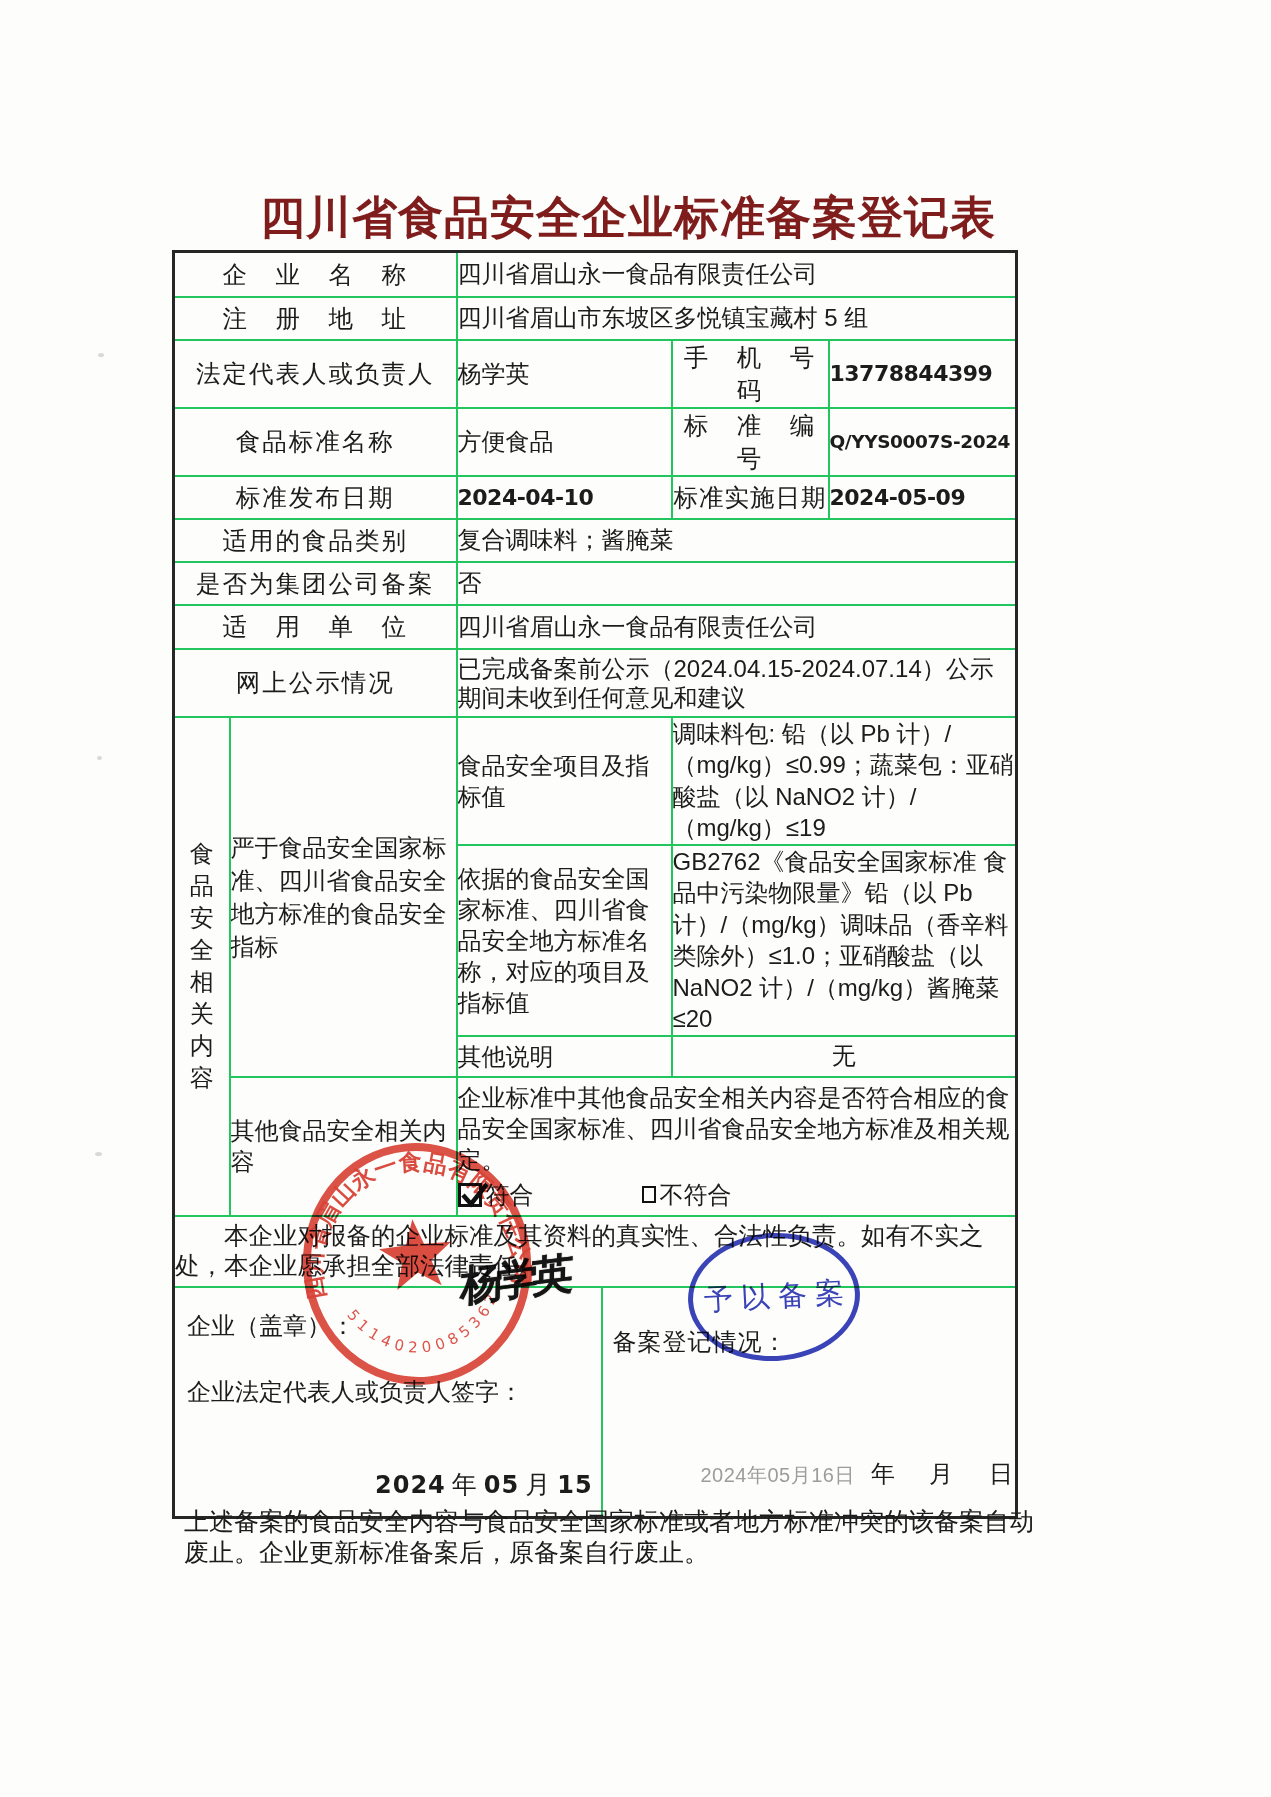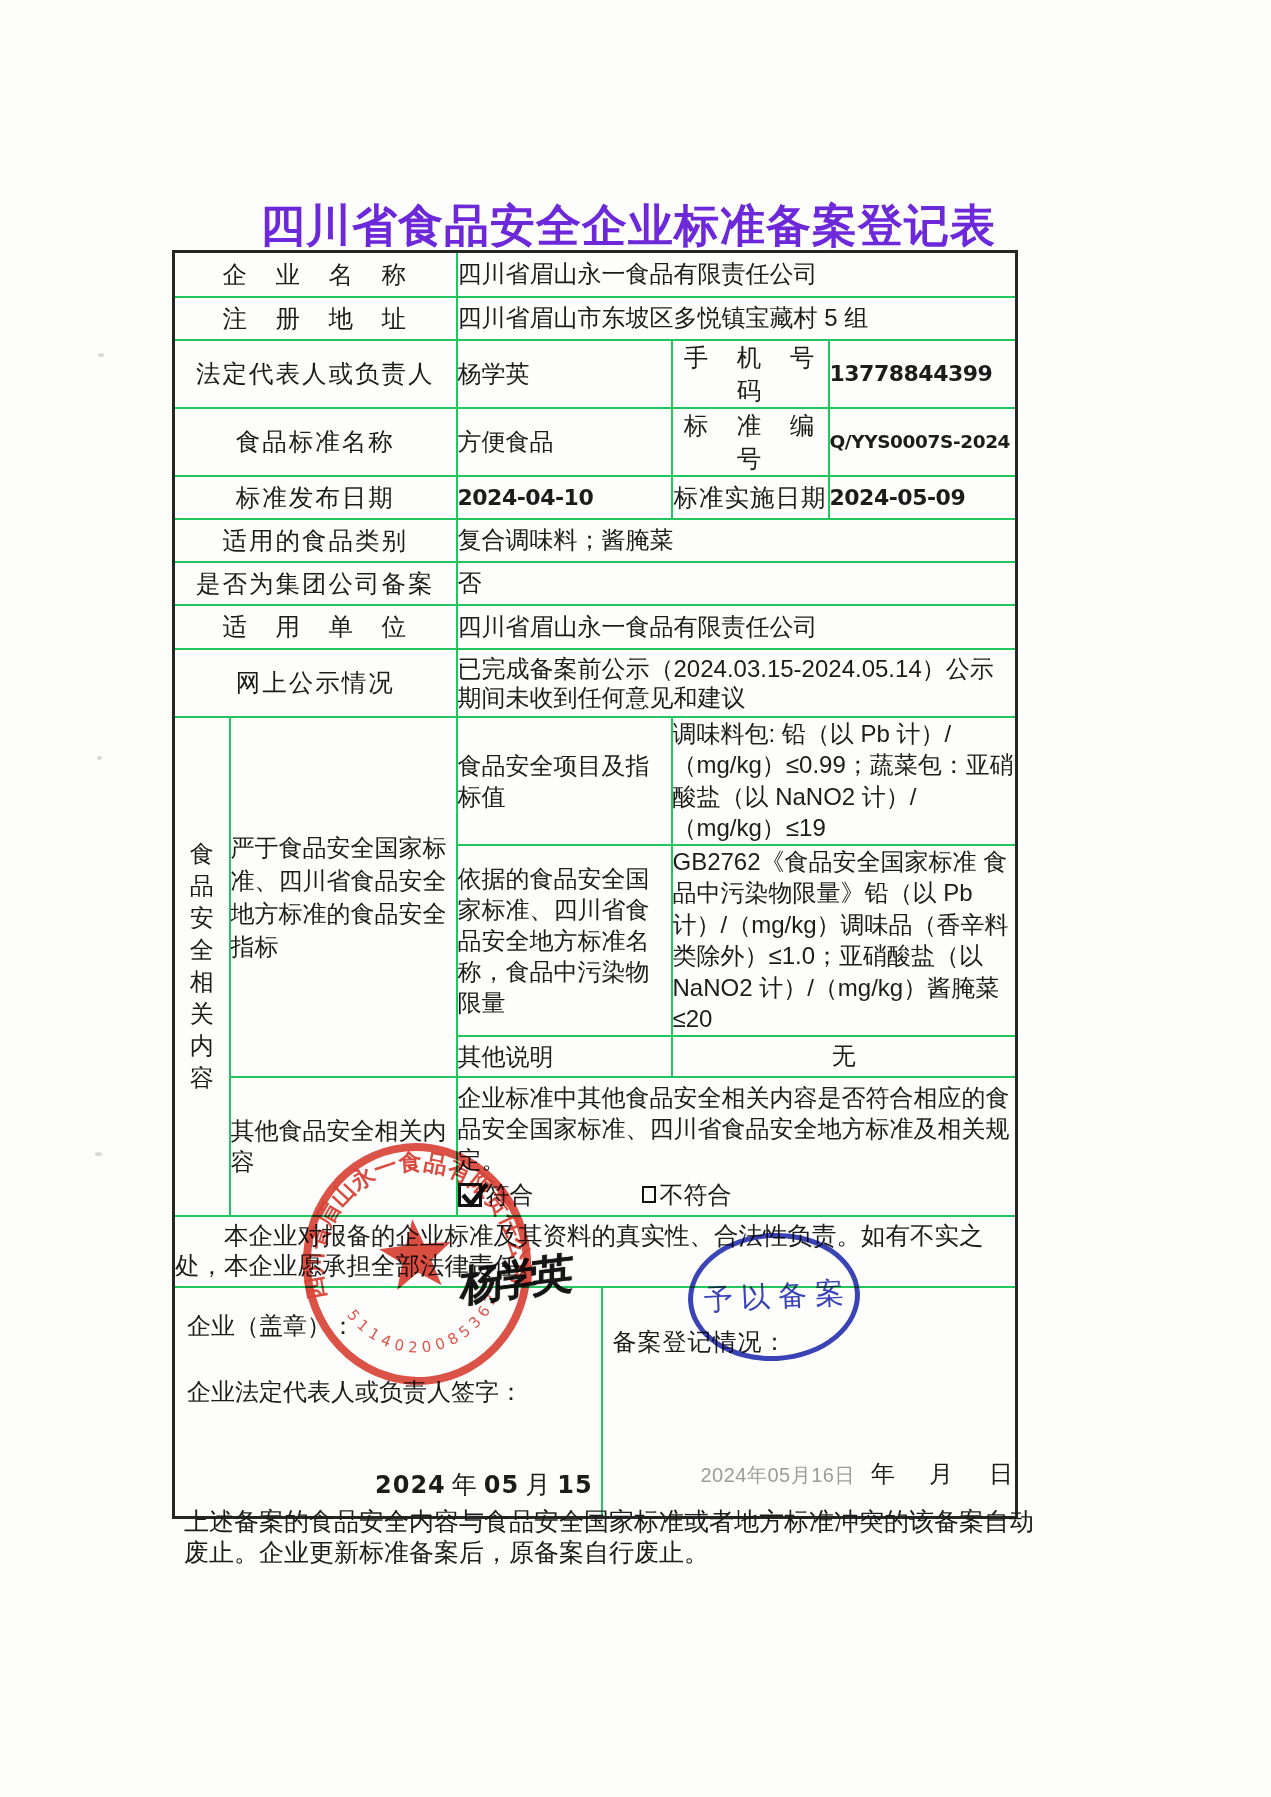--- a/index.html
+++ b/index.html
@@ -2,22 +2,22 @@
 <html><head>
 <meta charset="utf-8">
 <style>
   html,body{margin:0;padding:0;background:#e8e8e8;}
   .page{
     position:relative; width:1271px; height:1797px; margin:0 auto;
     background:#fdfdfc; overflow:hidden;
     font-family:"Liberation Sans", sans-serif; color:#1c1c1c;
   }
   .doc-title{
-    position:absolute; left:260px; top:196px; width:700px;
-    font-size:45px; font-weight:800; letter-spacing:1px; color:#6d28d9;
+    position:absolute; left:260px; top:188px; width:700px;
+    font-size:45px; font-weight:800; letter-spacing:1px; color:#7f1d1d;
     white-space:nowrap;
   }
   table.form{
     position:absolute; left:172px; top:250px; width:843px;
     border-collapse:collapse; table-layout:fixed;
     border:3px solid #262626;
   }
   table.form td{
     border:2px solid #22c55e; padding:0; vertical-align:middle; overflow:hidden;
   }
@@ -132,33 +132,33 @@
       <tr style="height:43px">
         <td class="lab" colspan="2">是否为集团公司备案</td>
         <td class="val" colspan="4">否</td>
       </tr>
       <tr style="height:44px">
         <td class="lab" colspan="2">适　用　单　位</td>
         <td class="val" colspan="4">四川省眉山永一食品有限责任公司</td>
       </tr>
       <tr style="height:68px">
         <td class="lab" colspan="2">网上公示情况</td>
-        <td class="wrapcell" colspan="4">已完成备案前公示（2024.03.15-2024.05.14）公示期间未收到任何意见和建议</td>
+        <td class="wrapcell" colspan="4">已完成备案前公示（2024.04.15-2024.07.14）公示期间未收到任何意见和建议</td>
       </tr>
 
       <tr style="height:106px">
         <td class="side-cell" rowspan="4">
           <div class="side-inner">食品安全相关内容</div>
         </td>
         <td class="strict-cell" rowspan="3">严于食品安全国家标准、四川省食品安全地方标准的食品安全指标</td>
         <td class="ilabel" colspan="2">食品安全项目及指标值</td>
         <td class="ival" colspan="2">调味料包: 铅（以 Pb 计）/（mg/kg）≤0.99；蔬菜包：亚硝酸盐（以 NaNO2 计）/（mg/kg）≤19</td>
       </tr>
       <tr style="height:171px">
-        <td class="ilabel" colspan="2">依据的食品安全国家标准、四川省食品安全地方标准名称，食品中污染物限量</td>
+        <td class="ilabel" colspan="2">依据的食品安全国家标准、四川省食品安全地方标准名称，对应的项目及指标值</td>
         <td class="ival" colspan="2">GB2762《食品安全国家标准 食品中污染物限量》铅（以 Pb 计）/（mg/kg）调味品（香辛料类除外）≤1.0；亚硝酸盐（以 NaNO2 计）/（mg/kg）酱腌菜≤20</td>
       </tr>
       <tr style="height:41px">
         <td class="ilabel" colspan="2">其他说明</td>
         <td class="ival ival-center" colspan="2">无</td>
       </tr>
       <tr style="height:139px">
         <td class="ilabel">其他食品安全相关内容</td>
         <td class="other-cell" colspan="4">
           <div>企业标准中其他食品安全相关内容是否符合相应的食品安全国家标准、四川省食品安全地方标准及相关规定。</div>

